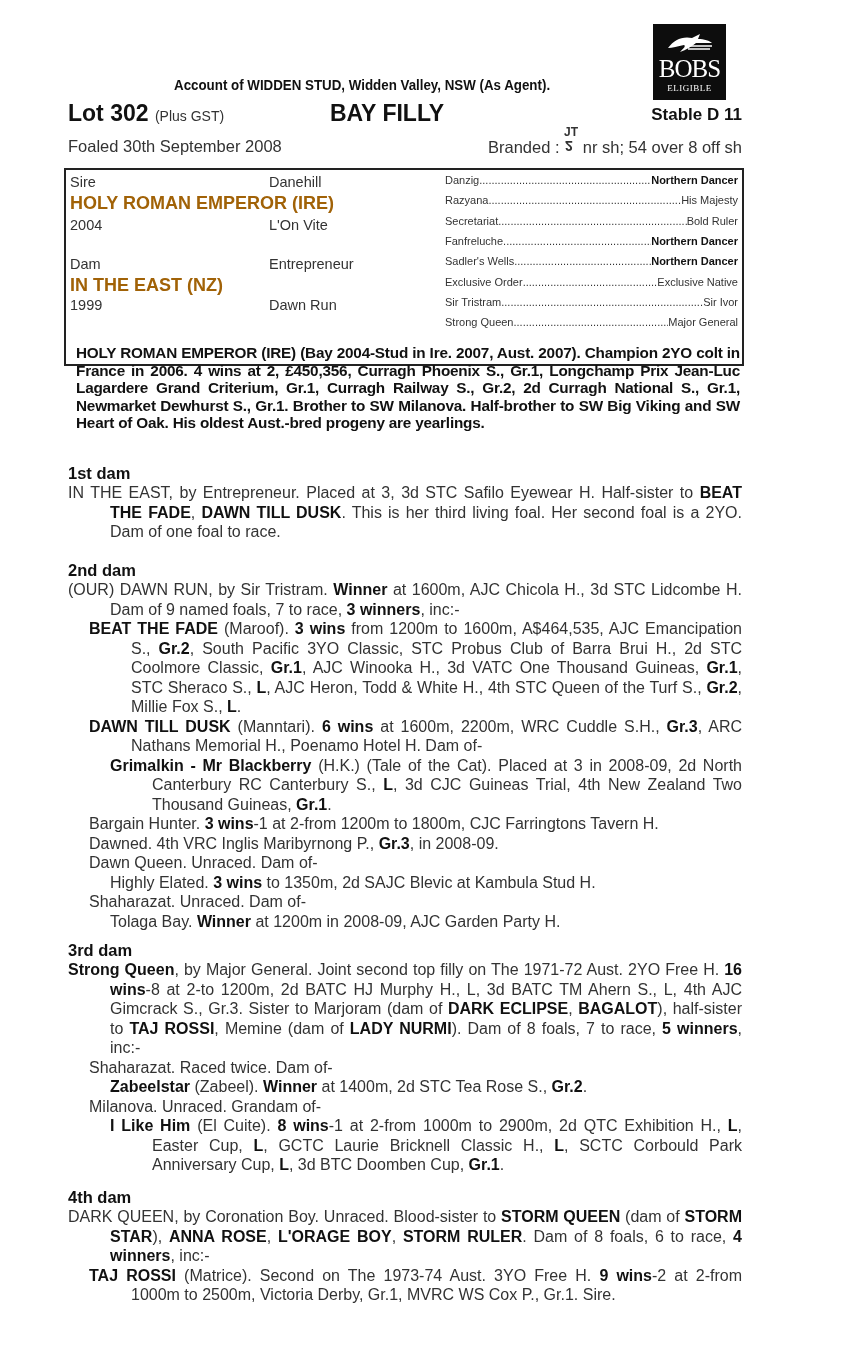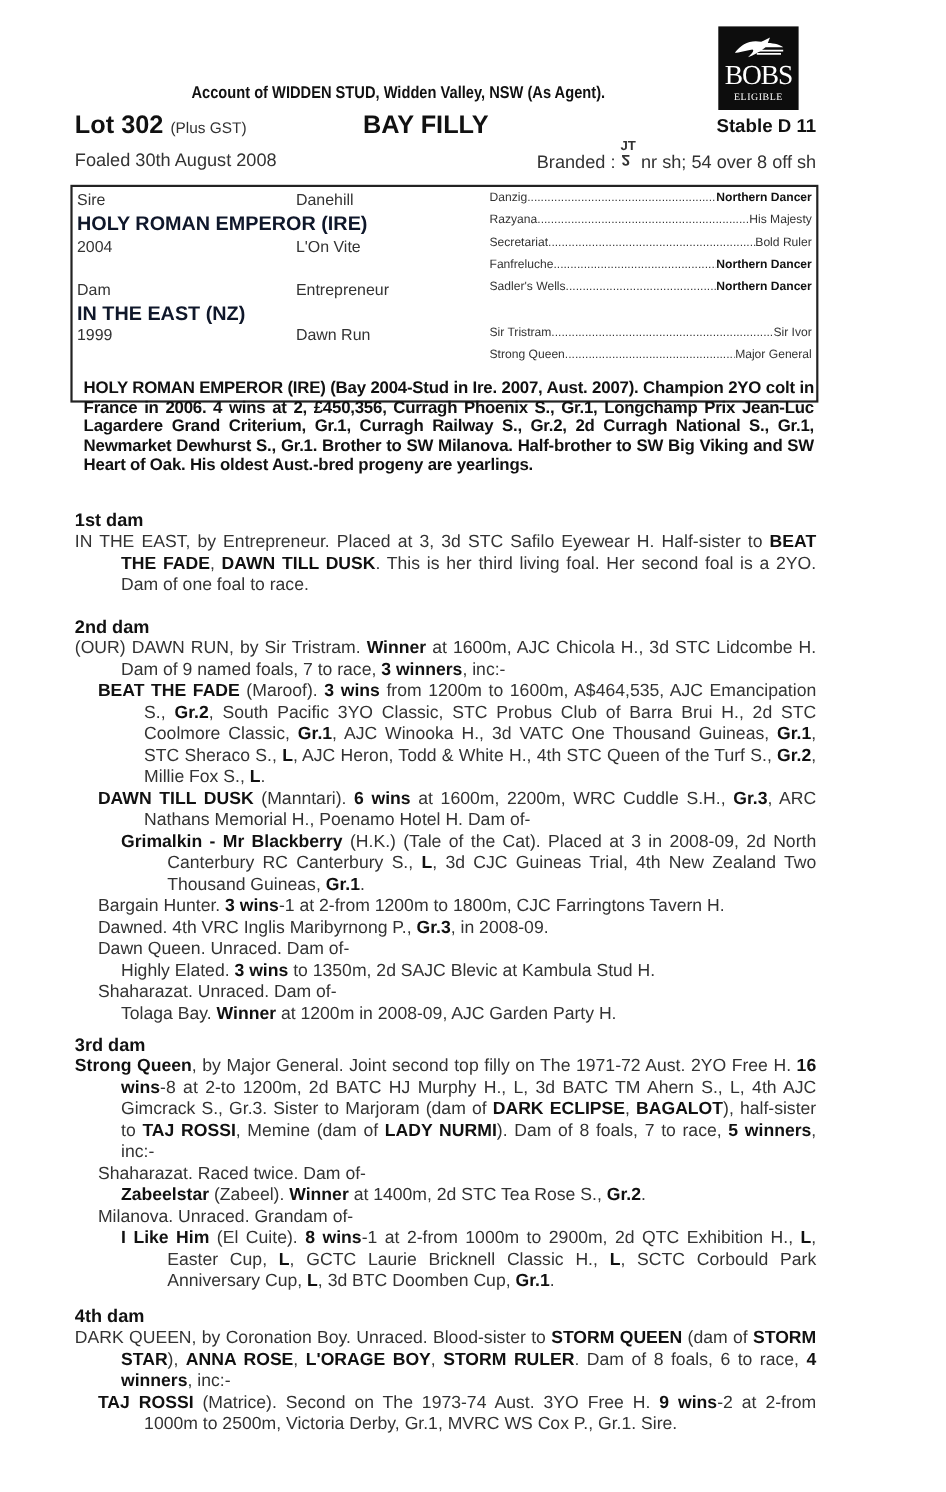--- a/index.html
+++ b/index.html
@@ -19,21 +19,21 @@
   .stable { position: absolute; right: 0; top: 5px; font-size: 17px; font-weight: bold; }
   .foaled { position: absolute; left: 0; top: 115px; font-size: 16.5px; color: #333; }
   .branded { position: absolute; right: 0; top: 115px; font-size: 16.5px; color: #333; white-space: nowrap; }
   .brand-mark { display: inline-block; position: relative; width: 14px; height: 18px; vertical-align: -2px; }
   .brand-mark .top { position: absolute; left: 0; top: -11px; font-size: 12px; font-weight: bold; line-height: 12px; }
   .brand-mark .bot { position: absolute; left: 1px; top: 2px; font-size: 14px; font-weight: bold; line-height: 14px; transform: rotate(180deg) scaleX(-1); }
 
   
   .pedigree { position: absolute; left: -4px; top: 146px; width: 680px; height: 198px; border: 2px solid #222; box-sizing: border-box; }
   .ped-cell { position: absolute; font-size: 14.5px; color: #333; white-space: nowrap; }
-  .ped-big { position: absolute; font-size: 18px; font-weight: bold; color: #0f172a; white-space: nowrap; }
+  .ped-big { position: absolute; font-size: 18px; font-weight: bold; color: #a16207; white-space: nowrap; }
   .gg { position: absolute; left: 379px; width: 293px; font-size: 11px; color: #333; display: flex; white-space: nowrap; }
   .gg .nm { flex: 0 0 auto; }
   .gg .dots { flex: 1 1 auto; overflow: hidden; }
   .gg .dots::after { content: "..................................................................................."; letter-spacing: 0px; }
   .gg .sr { flex: 0 0 auto; }
   .gg .sr.b { font-weight: bold; color: #111; }
 
   
   .sire-para { position: absolute; left: 8px; top: 322px; width: 664px; font-size: 15.3px; line-height: 17.5px; font-weight: bold; text-align: justify; letter-spacing: -0.2px; }
 
@@ -66,21 +66,21 @@
 
   <div class="lot-row">
     <div class="lot">
       <span>Lot 302</span>
       <span class="gst">(Plus GST)</span>
     </div>
     <div class="sex">BAY FILLY</div>
     <div class="stable">Stable D 11</div>
   </div>
 
-  <div class="foaled">Foaled 30th August 2008</div>
+  <div class="foaled">Foaled 30th September 2008</div>
   <div class="branded">
     <span>Branded :</span>
     <span class="brand-mark">
       <span class="top">JT</span>
       <span class="bot">2</span>
     </span>
     <span>nr sh; 54 over 8 off sh</span>
   </div>
 
   <div class="pedigree">
@@ -113,20 +113,25 @@
       </div>
     <div class="gg" style="top:65px;">
         <span class="nm">Fanfreluche</span>
         <span class="dots"></span>
         <span class="sr b">Northern Dancer</span>
       </div>
     <div class="gg" style="top:85px;">
         <span class="nm">Sadler's Wells</span>
         <span class="dots"></span>
         <span class="sr b">Northern Dancer</span>
+      </div>
+    <div class="gg" style="top:106px;">
+        <span class="nm">Exclusive Order</span>
+        <span class="dots"></span>
+        <span class="sr">Exclusive Native</span>
       </div>
     <div class="gg" style="top:126px;">
         <span class="nm">Sir Tristram</span>
         <span class="dots"></span>
         <span class="sr">Sir Ivor</span>
       </div>
     <div class="gg" style="top:146px;">
         <span class="nm">Strong Queen</span>
         <span class="dots"></span>
         <span class="sr">Major General</span>

